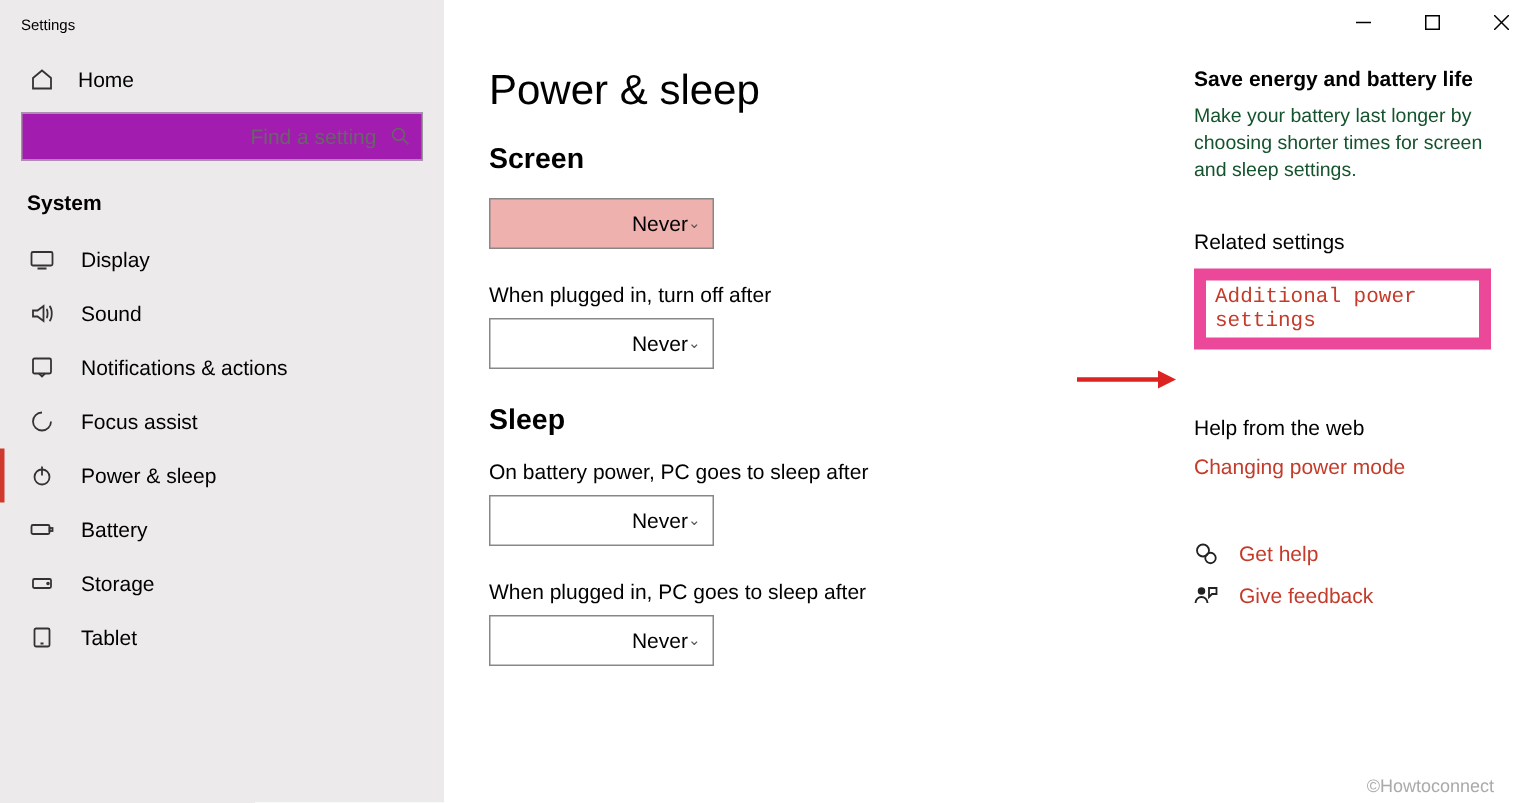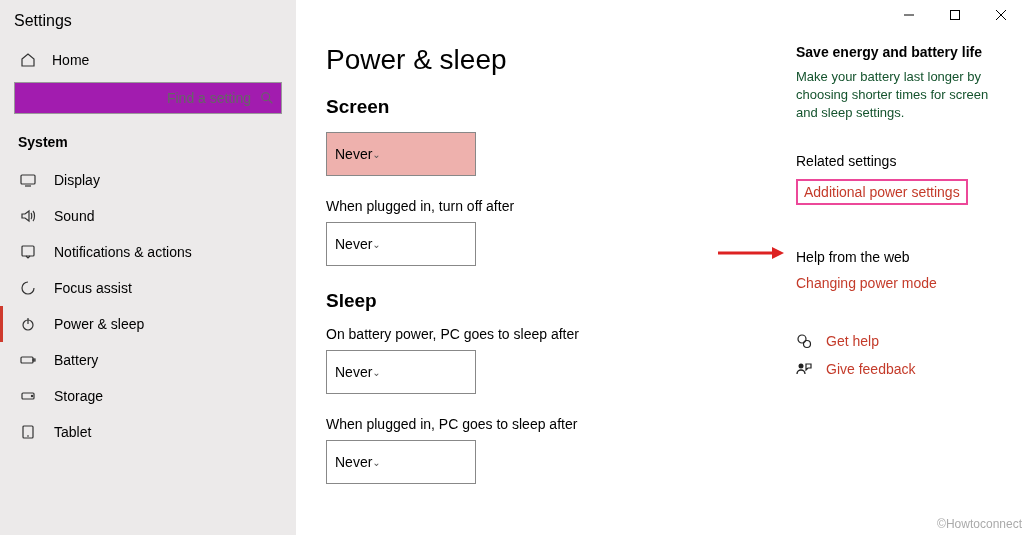--- a/index.html
+++ b/index.html
@@ -1,51 +1,51 @@
 <!DOCTYPE html>
 <html><head>
   <meta charset="utf-8">
   <style>
     * { box-sizing: border-box; margin: 0; padding: 0; font-family: "Segoe UI", -apple-system, sans-serif; }
     body { width: 1024px; height: 535px; background: #fff; overflow: hidden; position: relative; font-size: 14px; color: #000; }
     .window { display: flex; width: 100%; height: 100%; }
     .sidebar { width: 296px; background: #eceaea; height: 100%; padding-top: 8px; }
-    .app-title { font-size: 16px; padding: 4px 14px 12px; }
+    .app-title { font-size: 10px; padding: 4px 14px 12px; }
     .home-row { display: flex; align-items: flex-start; gap: 16px; padding: 10px 20px; cursor: pointer; }
     .home-row span.icon { width: 16px; height: 16px; display: inline-flex; align-items: center; justify-content: center; }
     .search-wrap { margin: 4px 14px 14px; position: relative; }
     .search-input { width: 100%; height: 32px; padding: 0 30px 0 10px; border: 1px solid #999; background: #a21caf; font-size: 14px; outline: none; text-align: right; }
     .search-input::placeholder { color: #666; }
     .search-icon { position: absolute; right: 8px; top: 50%; transform: translateY(-50%); color: #666; pointer-events: none; }
     .category { font-weight: 600; font-size: 14px; padding: 6px 18px 12px; }
     .nav-item { display: flex; align-items: center; gap: 18px; padding: 10px 20px; cursor: pointer; position: relative; font-size: 14px; }
     .nav-item.selected::before { content: ""; position: absolute; left: 0; top: 0; bottom: 0; width: 3px; background: #cf3a2d; }
     .nav-item .icon { width: 16px; height: 16px; display: inline-flex; align-items: center; justify-content: center; color: #333; }
     .main { flex: 1; padding: 44px 30px 0 30px; overflow: auto; }
     .content-row { display: flex; }
     .content-left { width: 460px; }
     .content-right { flex: 1; padding-left: 10px; }
     h1 { font-size: 28px; font-weight: 400; margin-bottom: 20px; }
     h2 { font-size: 19px; font-weight: 600; margin-top: 2px; margin-bottom: 14px; }
     .field-label { font-size: 14px; margin-bottom: 8px; }
-    .select { width: 150px; height: 44px; border: 1px solid #888; display: flex; align-items: center; justify-content: flex-start; padding: 0 8px; cursor: pointer; background: #fff; margin-bottom: 22px; }
+    .select { width: 150px; height: 34px; border: 1px solid #888; display: flex; align-items: center; justify-content: flex-end; padding: 0 8px; cursor: pointer; background: #fff; margin-bottom: 22px; }
     .select.highlight { background: #eeb1ad; border: 1px solid #888; }
     .select .chev { font-size: 10px; color: #555; }
     .block { margin-bottom: 10px; }
     .info-title { font-weight: 600; margin-bottom: 8px; }
     .info-text { color: #14532d; font-size: 13px; line-height: 1.4; margin-bottom: 30px; max-width: 210px; }
     .related-heading { font-weight: 400; font-size: 14px; margin-bottom: 10px; }
     .link { color: #c43b2a; font-size: 14px; cursor: pointer; display: inline-block; margin-bottom: 14px; }
-    .link-boxed { border: 2px solid #ec4899; padding: 3px 6px; }
+    .link-boxed { border: 8px solid #ec4899; padding: 3px 6px; font-family: Liberation Mono, monospace; }
     .arrow-annot { position: absolute; left: 714px; top: 246px; width: 70px; height: 14px; pointer-events: none; }
     .help-row { display: flex; align-items: center; gap: 14px; margin-bottom: 12px; }
     .help-row .hicon { width: 16px; height: 16px; display: inline-flex; align-items: center; justify-content: center; color: #222; }
     .win-controls { position: absolute; top: 0; right: 0; display: flex; }
     .win-btn { width: 46px; height: 30px; display: flex; align-items: center; justify-content: center; cursor: pointer; }
-    .watermark { position: absolute; right: 2px; bottom: 4px; color: #aaa; font-size: 12px; }
+    .watermark { position: absolute; right: 28px; bottom: 4px; color: #aaa; font-size: 12px; }
     svg { display: block; }
   </style>
 </head>
 <body>
 
 <div class="window">
   <div class="sidebar">
     <div class="app-title">Settings</div>
     <div class="home-row">
       <span class="icon">

